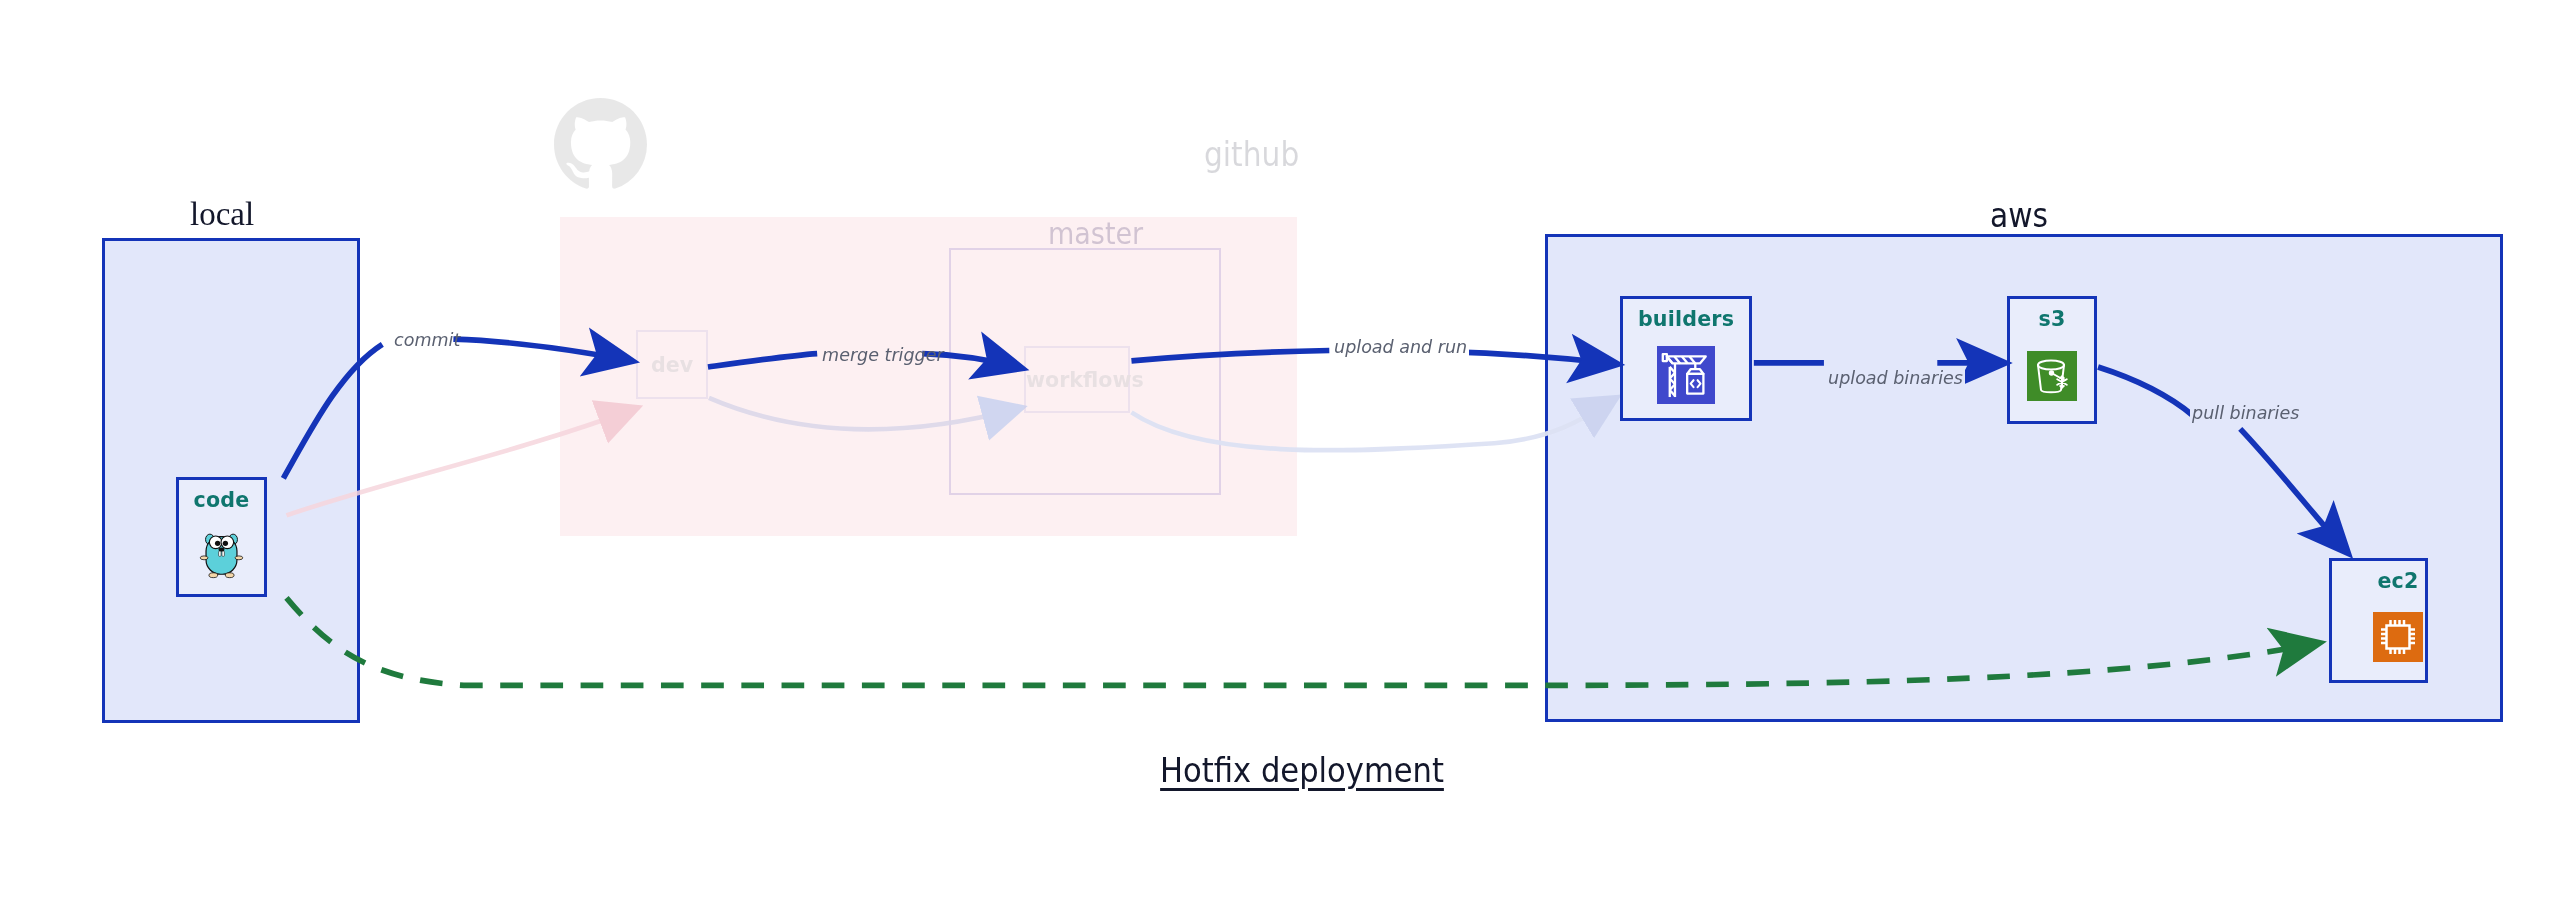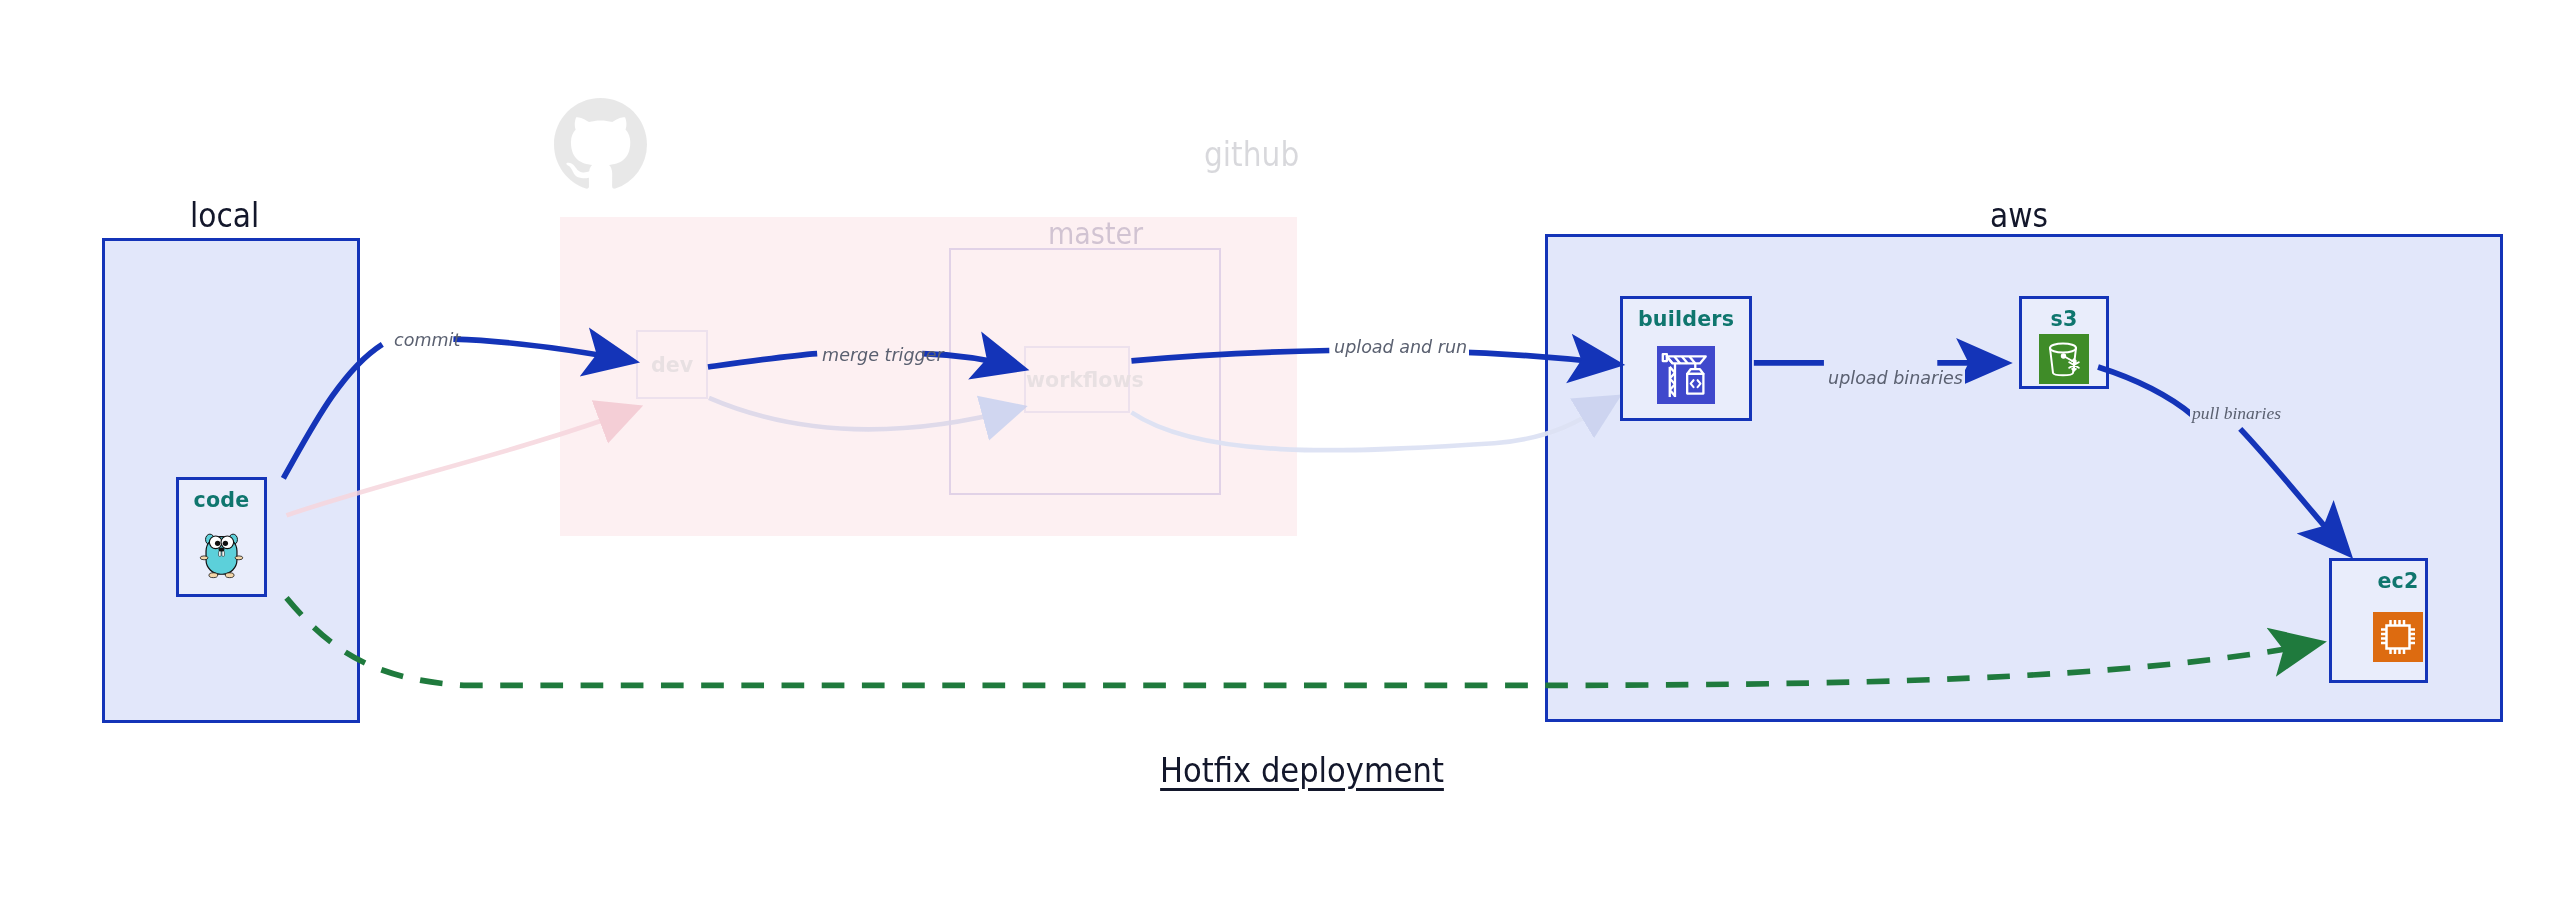--- a/index.html
+++ b/index.html
@@ -9,21 +9,21 @@
   #stage{position:absolute;inset:0;width:2604px;height:902px;}
 
   
   .group{position:absolute;box-sizing:border-box;}
   .group-label{position:absolute;white-space:nowrap;
       font-family:"DejaVu Sans Condensed","DejaVu Sans","Liberation Sans",sans-serif;
       font-weight:400;}
 
   #grp-local{left:102px;top:238px;width:258px;height:485px;
       background:#e2e7fa;border:3.6px solid #1434b8;}
-  #lbl-local{left:190px;top:196px;font-size:33px;color:#13172b;}
+  #lbl-local{left:190px;top:196px;font-size:33px;color:#13172b;font-family:Liberation Serif, serif;}
 
   #grp-github{left:560px;top:217px;width:737px;height:319px;
       background:#fadee3;border:none;opacity:0.45;}
   #lbl-github{left:1204px;top:135px;font-size:33px;color:#13172b;opacity:0.16;}
 
   #grp-master{left:949px;top:248px;width:272px;height:247px;
       background:transparent;border:2.6px solid #b9a9d8;opacity:0.42;}
   #lbl-master{left:1048px;top:216px;font-size:30px;color:#6e5f8a;opacity:0.30;}
 
   #grp-aws{left:1545px;top:234px;width:958px;height:488px;
@@ -33,21 +33,21 @@
   
   .node{position:absolute;box-sizing:border-box;background:#e9edfb;
         border:3.6px solid #1434b8;display:flex;flex-direction:column;
         align-items:center;}
   .node .ntitle{margin-top:8.2px;font-size:20.6px;font-weight:700;color:#0f766e;
         font-family:"DejaVu Sans","Liberation Sans",sans-serif;letter-spacing:0.2px;}
   .node .nicon{flex:1;display:flex;align-items:center;justify-content:center;width:100%;}
 
   #node-code{left:176px;top:477px;width:91px;height:120px;}
   #node-builders{left:1620px;top:296px;width:132px;height:125px;}
-  #node-s3{left:2007px;top:296px;width:90px;height:93px;margin-left:12px;}
+  #node-s3{left:2007px;top:296px;width:90px;height:128px;}
   #node-ec2{left:2329px;top:558px;width:99px;height:125px;padding-left:39px;}
 
   
   .node.faded{background:transparent;border:2.6px solid #d6cde6;opacity:0.40;}
   .node.faded .flabel{position:absolute;left:0;right:0;top:50%;
         transform:translateY(-50%);text-align:center;font-size:20.6px;
         font-weight:700;color:#c9c9cc;}
   #node-dev{left:636px;top:330px;width:72px;height:69px;}
   #node-workflows{left:1024px;top:346px;width:106px;height:67px;}
 
@@ -60,21 +60,21 @@
   
   .elabel{position:absolute;white-space:nowrap;font-style:italic;
       font-size:17.5px;color:#5a6070;
       font-family:"DejaVu Sans","Liberation Sans",sans-serif;
       background:#ffffff;padding:0 2.1px;}
 
   #el-commit{left:392px;top:330px;background:transparent;}
   #el-merge{left:820px;top:345px;background:transparent;text-align:center;}
   #el-uploadrun{left:1332px;top:337px;}
   #el-uploadbin{left:1826px;top:368px;background:#e2e7fa;}
-  #el-pullbin{left:2190px;top:403px;background:#e2e7fa;font-family:Liberation Serif, serif;}
+  #el-pullbin{left:2190px;top:403px;background:#e2e7fa;}
 
   svg{position:absolute;left:0;top:0;width:2604px;height:902px;
       overflow:visible;pointer-events:none;}
   svg.under{z-index:1;}
   svg.over{z-index:3;}
   .layer-groups{z-index:0;}
   .layer-nodes{z-index:2;}
   .layer-text{z-index:4;}
 </style>
 </head>

